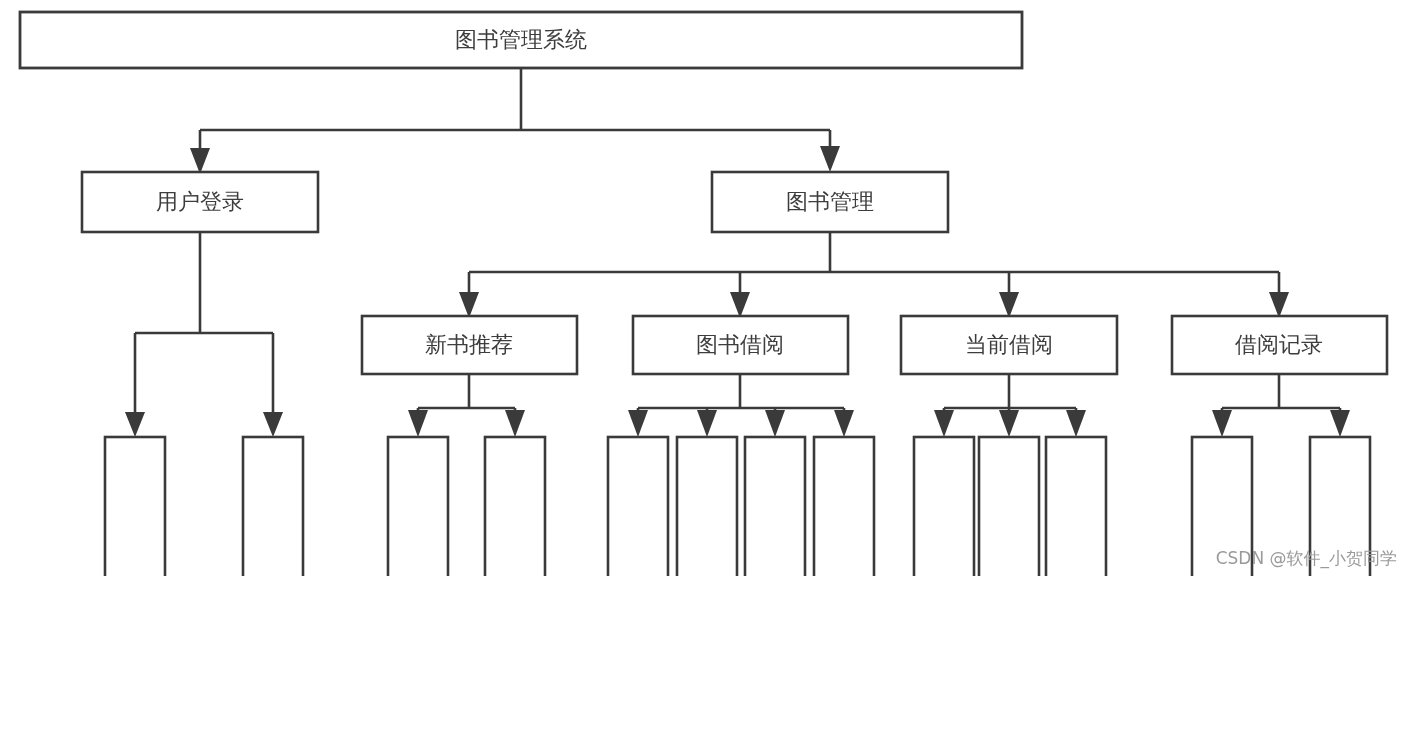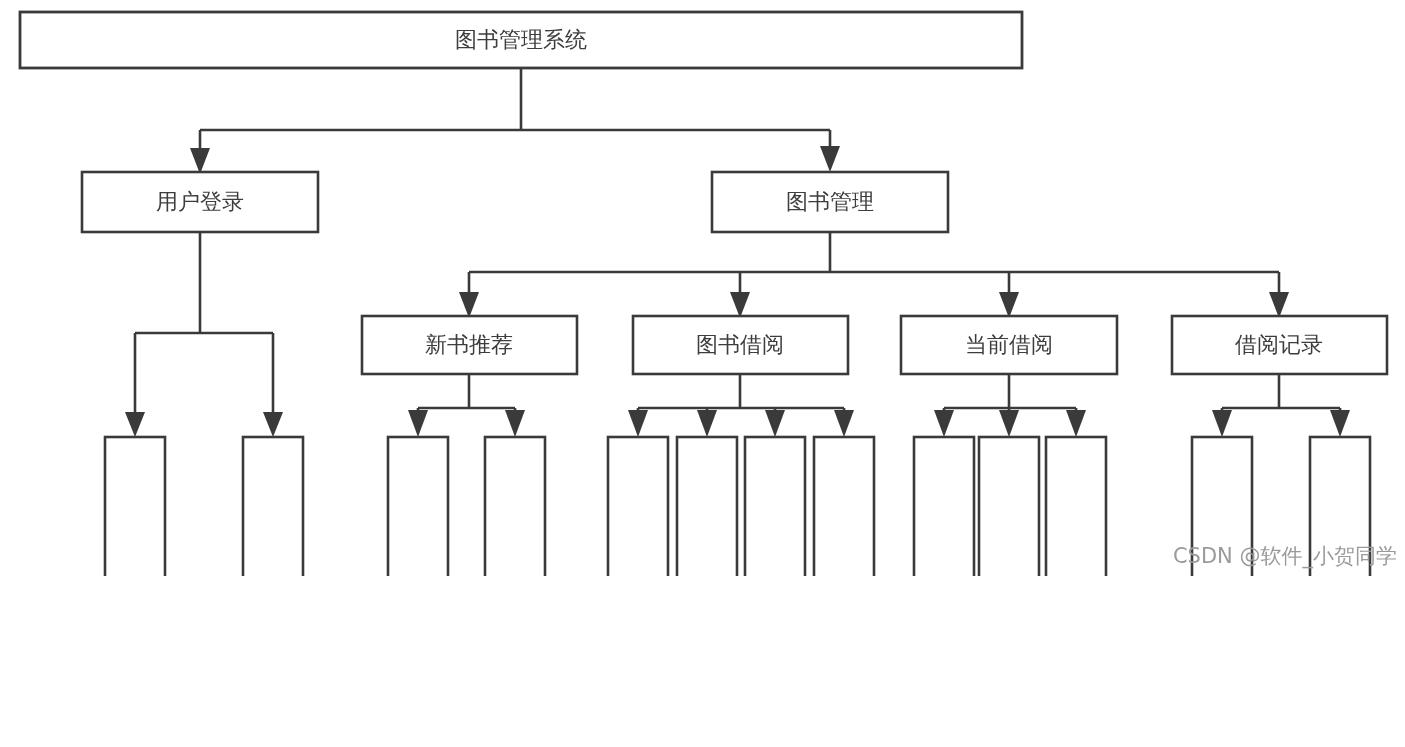--- a/index.html
+++ b/index.html
@@ -48,21 +48,21 @@
     font-family: "DejaVu Sans", "Liberation Sans", sans-serif;
     font-size: 22px;
     text-anchor: middle;
     dominant-baseline: middle;
   }
   .watermark {
     position: absolute;
     right: 8px;
     bottom: 6px;
     font-family: "DejaVu Sans", "Liberation Sans", sans-serif;
-    font-size: 21px;
+    font-size: 17px;
     color: #9a9a9a;
     white-space: nowrap;
     pointer-events: none;
   }
 </style>
 </head>
 <body>
 
 <div id="diagram-root">
 

